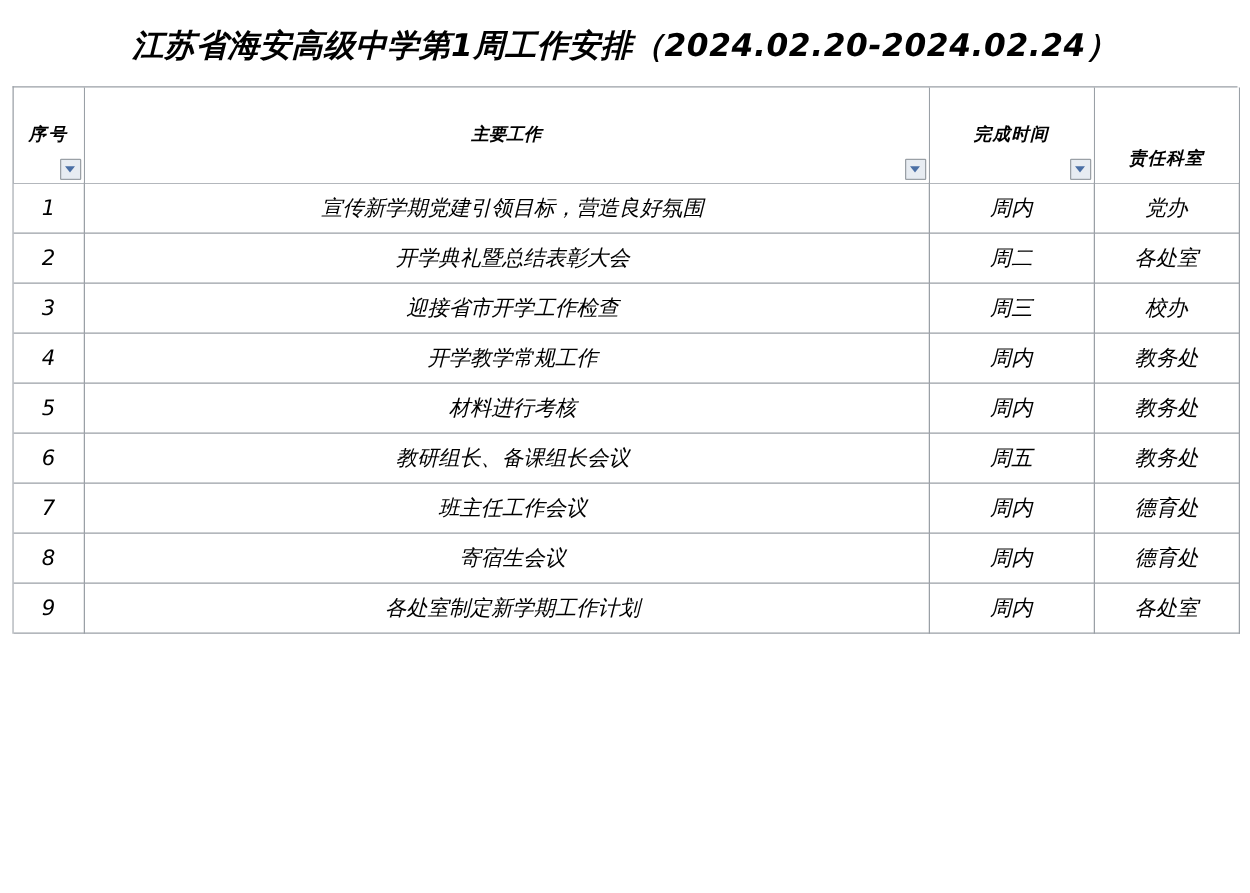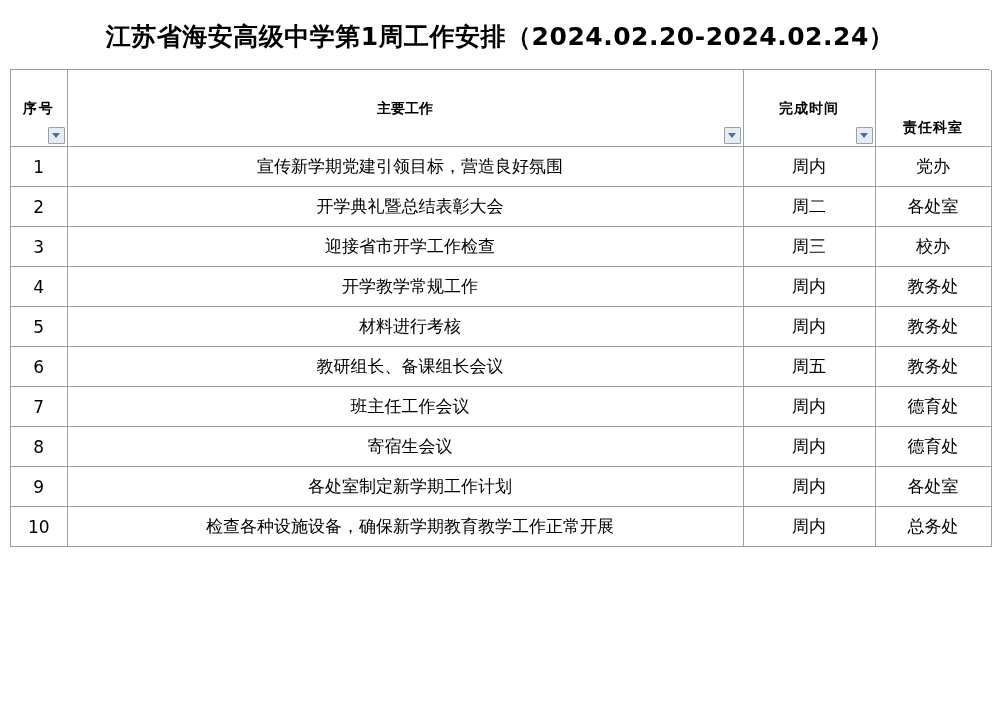--- a/index.html
+++ b/index.html
@@ -12,20 +12,21 @@
     height: 714px;
     font-family: "Liberation Sans", "DejaVu Sans", sans-serif;
     color: #000000;
     overflow: hidden;
   }
   .page {
     width: 1000px;
     height: 631px;
     position: relative;
     background: #ffffff;
+    font-style: italic;
   }
   .title {
     text-align: center;
     font-size: 25px;
     font-weight: bold;
     letter-spacing: 0.5px;
     padding-top: 20px;
     padding-bottom: 16px;
     color: #000000;
     font-family: "DejaVu Sans", "Liberation Sans", sans-serif;
@@ -185,23 +186,17 @@
             <td class="c-left">寄宿生会议</td>
             <td class="c-center">周内</td>
             <td class="c-center">德育处</td>
           </tr>
           <tr>
             <td class="c-center">9</td>
             <td class="c-left">各处室制定新学期工作计划</td>
             <td class="c-center">周内</td>
             <td class="c-center">各处室</td>
           </tr>
-          <tr>
-            <td class="c-center">10</td>
-            <td class="c-left">检查各种设施设备，确保新学期教育教学工作正常开展</td>
-            <td class="c-center">周内</td>
-            <td class="c-center">总务处</td>
-          </tr>
         </tbody>
     </table>
   </div>
 
 </div>
 
 </body></html>

